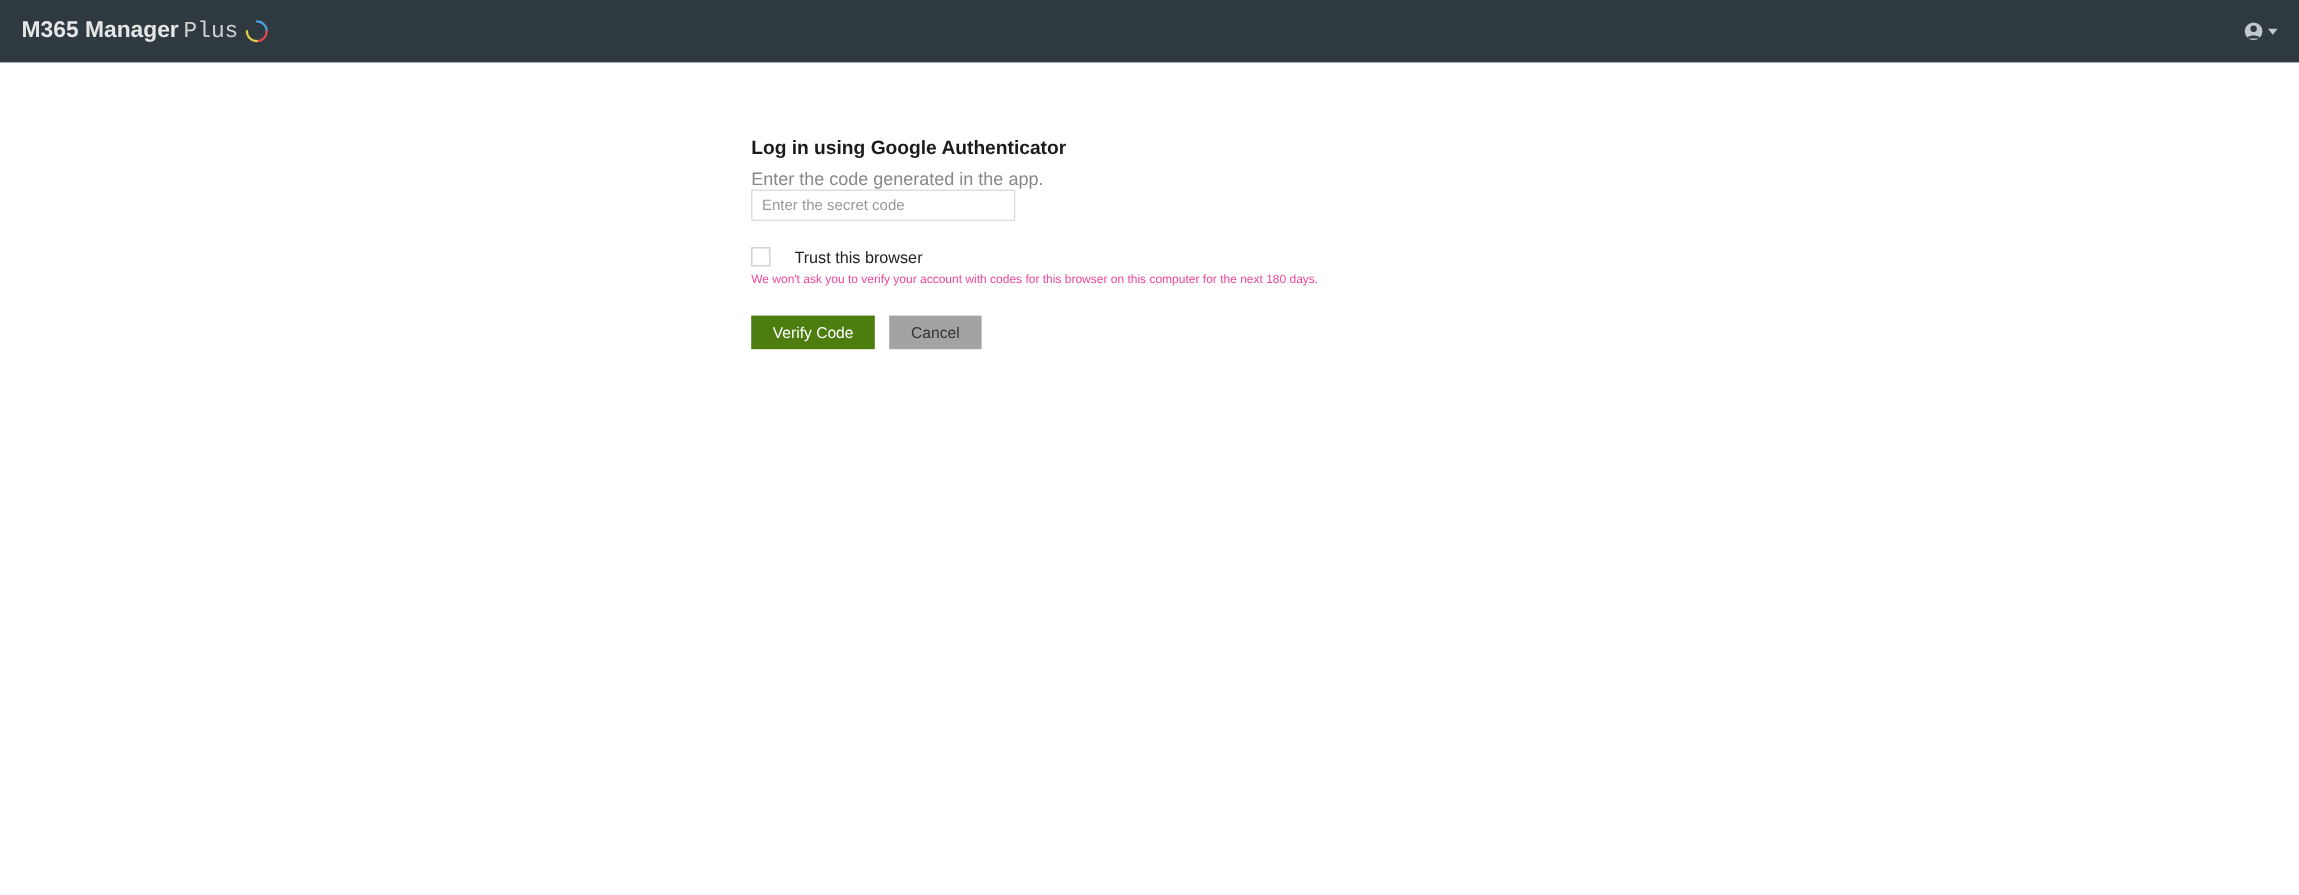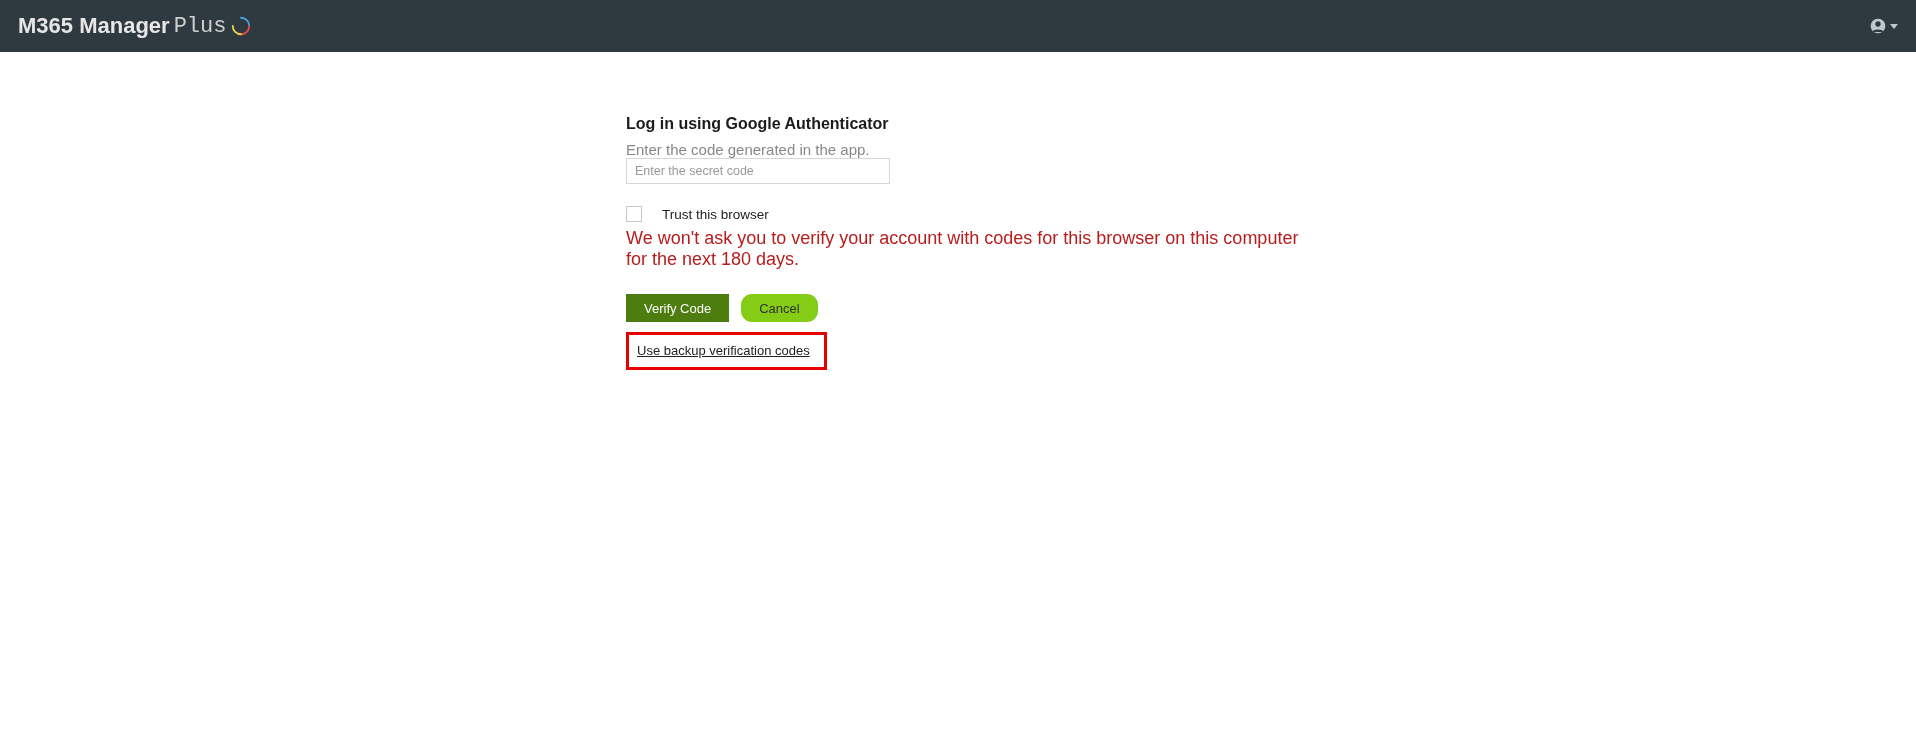--- a/index.html
+++ b/index.html
@@ -1,37 +1,37 @@
 <!DOCTYPE html>
 <html><head>
   <meta charset="utf-8">
   <style>
     * { margin: 0; padding: 0; box-sizing: border-box; }
     body { font-family: Verdana, Arial, sans-serif; background: #fff; width: 1916px; height: 746px; overflow: hidden; }
     .header { width: 100%; height: 52px; background: #2f3a40; display: flex; align-items: center; justify-content: space-between; padding: 0 18px; }
-    .logo { color: #e6e6e6; font-size: 22px; font-weight: bold; display: flex; align-items: center; }
+    .logo { color: #e6e6e6; font-size: 19px; font-weight: bold; display: flex; align-items: center; }
     .logo .plus { font-weight: normal; color: #d0d0d0; margin-left: 4px; font-family: Liberation Mono, monospace; }
     .logo-swirl { width: 22px; height: 22px; margin-left: 4px; }
     .user-menu { display: flex; align-items: center; gap: 4px; color: #bfc8cd; cursor: pointer; }
     .user-icon-circle { width: 16px; height: 16px; fill: #bfc8cd; }
     .caret-down { width: 0; height: 0; border-left: 4px solid transparent; border-right: 4px solid transparent; border-top: 5px solid #bfc8cd; }
     .main { width: 100%; padding-top: 63px; display: flex; justify-content: center; }
     .panel { width: 680px; margin-left: 16px; }
     .title { font-size: 16px; font-weight: bold; color: #1b1b1b; margin-bottom: 8px; }
     .subtitle { font-size: 15px; color: #888; }
-    .code-input { width: 264px; height: 26px; border: 1px solid #d6d6d6; font-size: 12.5px; padding: 0 8px; color: #333; outline: none; }
+    .code-input { width: 220px; height: 26px; border: 1px solid #d6d6d6; font-size: 12.5px; padding: 0 8px; color: #333; outline: none; }
     .code-input::placeholder { color: #999; }
     .trust-row { margin-top: 22px; display: flex; align-items: center; gap: 20px; }
     .checkbox { width: 16px; height: 16px; border: 1px solid #c7c7c7; background: #fff; cursor: pointer; }
     .trust-label { font-size: 13.5px; color: #222; }
-    .trust-note { font-size: 18px; color: #b91c1c; margin-top: 6px; }
+    .trust-note { font-size: 10px; color: #ec4899; margin-top: 6px; }
     .buttons-row { margin-top: 24px; display: flex; gap: 12px; }
     .btn { border: none; height: 28px; padding: 0 18px; font-size: 13px; cursor: pointer; }
     .btn-primary { background: #4d7c0f; color: #fff; }
-    .btn-secondary { background: #84cc16; color: #333; border-radius: 11px; }
+    .btn-secondary { background: #a3a3a3; color: #333; }
     .backup-wrap { margin-top: 10px; display: inline-block; border: 3px solid #e60000; padding: 6px 14px 8px 8px; }
     .backup-link { font-size: 13px; color: #222; text-decoration: underline; cursor: pointer; }
   </style>
 </head>
 <body>
 
 <div class="header">
   <div class="logo">
     <span>M365 Manager</span>
     <span class="plus">Plus</span>
@@ -58,17 +58,14 @@
     <input type="text" class="code-input" placeholder="Enter the secret code" style="">
     <div class="trust-row">
       <div class="checkbox"></div>
       <span class="trust-label">Trust this browser</span>
     </div>
     <div class="trust-note">We won't ask you to verify your account with codes for this browser on this computer for the next 180 days.</div>
     <div class="buttons-row">
       <button class="btn btn-primary">Verify Code</button>
       <button class="btn btn-secondary">Cancel</button>
     </div>
-    <div class="backup-wrap">
-      <a class="backup-link">Use backup verification codes</a>
-    </div>
   </div>
 </div>
 
 </body></html>

